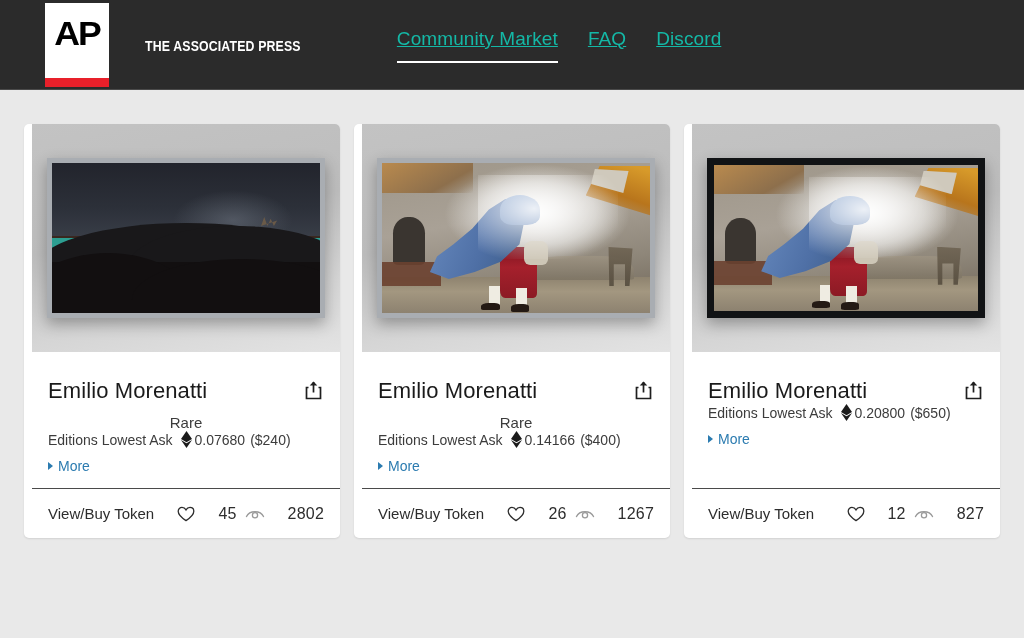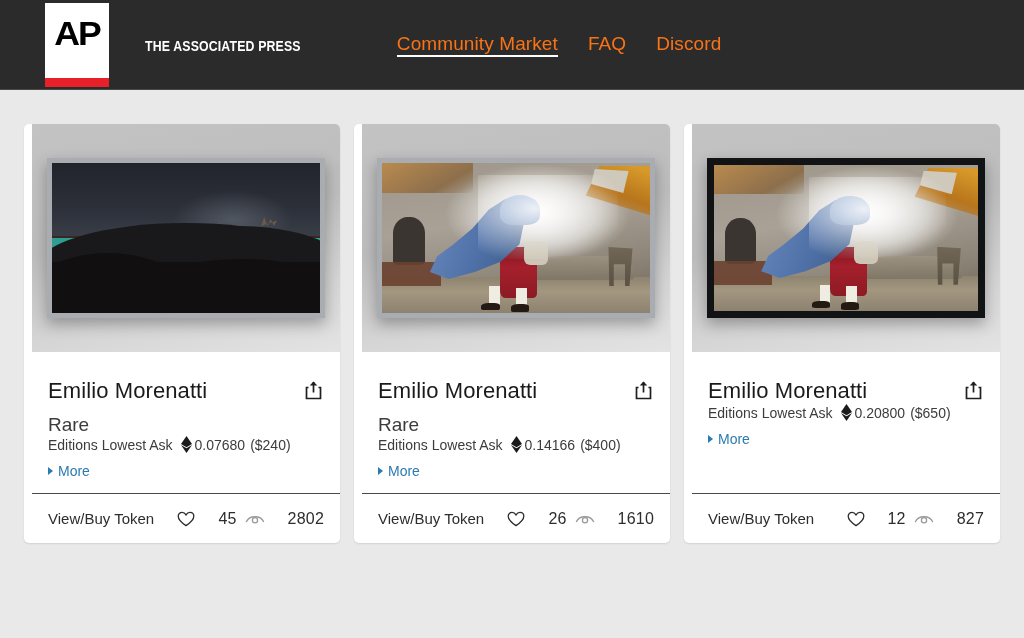--- a/index.html
+++ b/index.html
@@ -64,27 +64,28 @@
     white-space: nowrap;
   }
   .nav {
     margin-left: 62px;
     display: flex;
     align-items: center;
     gap: 30px;
     height: 100%;
   }
   .nav-item {
-    color: #f97316;
+    color: #14b8a6;
     font-size: 19px;
     letter-spacing: 0.1px;
-    padding-bottom: 0;
+    padding-bottom: 11px;
     border-bottom: 2px solid transparent;
     cursor: pointer;
     white-space: nowrap;
+    text-decoration: underline;
   }
   .nav-item.active { border-bottom-color: #ffffff; }
 
   
   .grid {
     display: flex;
     gap: 14px;
     padding: 34px 24px 0 24px;
   }
   .card {
@@ -280,22 +281,23 @@
     font-weight: normal;
     letter-spacing: 0.1px;
   }
   .share-btn {
     cursor: pointer;
     padding: 2px;
     line-height: 0;
   }
   .rarity {
     margin-top: 10px;
-    font-size: 19px;
+    font-size: 15px;
     color: #3c3c3c;
+    text-align: center;
   }
   .ask-row {
     margin-top: 0;
     font-size: 14px;
     color: #3c3c3c;
     display: flex;
     align-items: center;
     white-space: nowrap;
   }
   .ask-label { margin-right: 8px; }
@@ -489,21 +491,21 @@
           <svg width="18" height="16" viewBox="0 0 18 16">
             <path d="M9 14.6 C9 14.6 1.2 9.6 1.2 5.3 C1.2 2.9 3.0 1.4 5.0 1.4 C6.7 1.4 8.2 2.5 9 3.9 C9.8 2.5 11.3 1.4 13.0 1.4 C15.0 1.4 16.8 2.9 16.8 5.3 C16.8 9.6 9 14.6 9 14.6 Z" fill="none" stroke="#2d2d2d" stroke-width="1.3"></path>
           </svg>
           <span class="num">26</span>
         </div>
         <div class="stat">
           <svg width="20" height="14" viewBox="0 0 20 14">
             <path d="M1.5 9.5 C4.5 3.2 15.5 3.2 18.5 9.5" fill="none" stroke="#9a9a9a" stroke-width="1.4" stroke-linecap="round"></path>
             <circle cx="10" cy="8.3" r="2.6" fill="none" stroke="#9a9a9a" stroke-width="1.3"></circle>
           </svg>
-          <span class="num">1610</span>
+          <span class="num">1267</span>
         </div>
       </div>
     </div>
   </div>
 
   <div class="card">
     <div class="art-panel">
       <div class="frame dark">
         <div class="photo art-burqa">
           <div class="bg-wall"></div>

